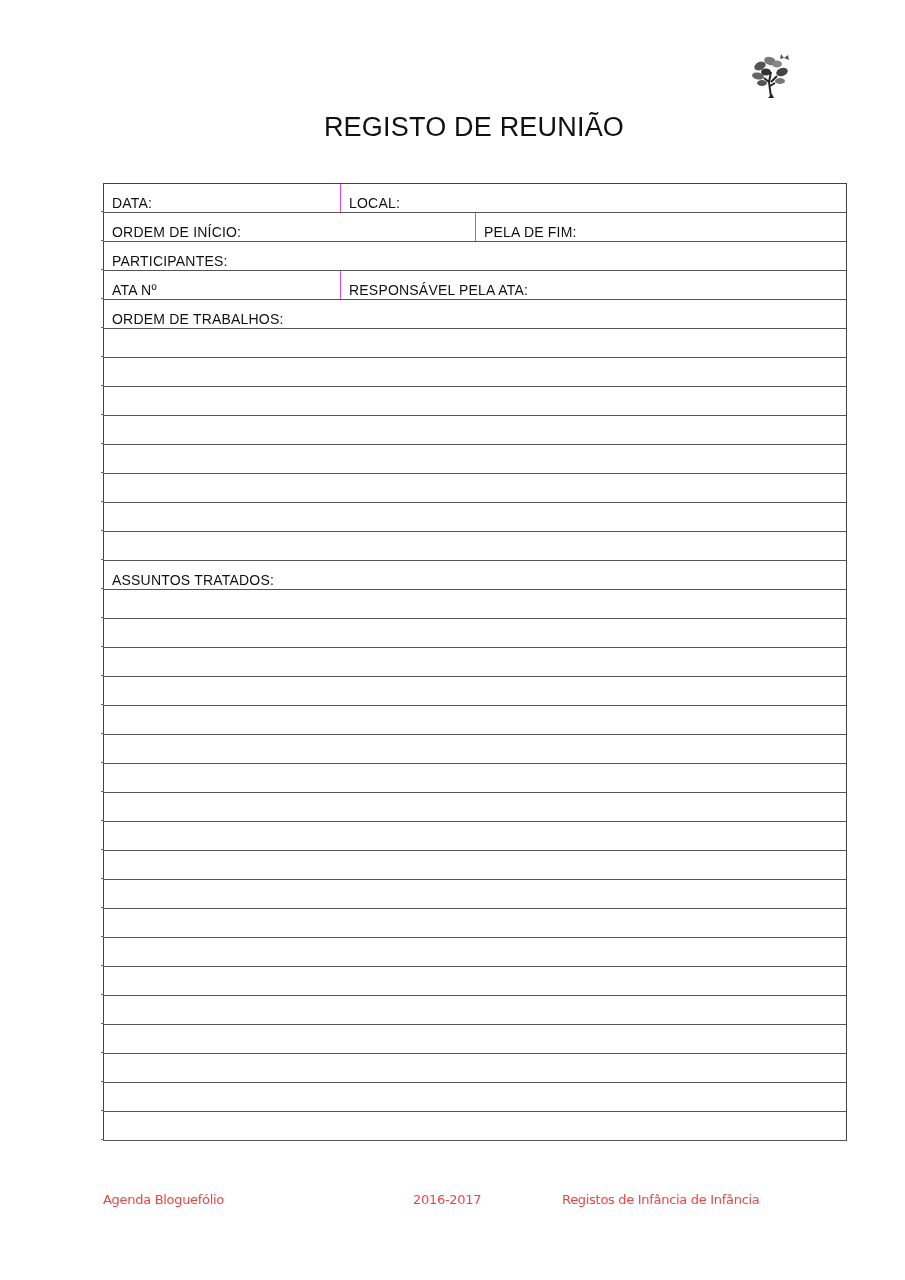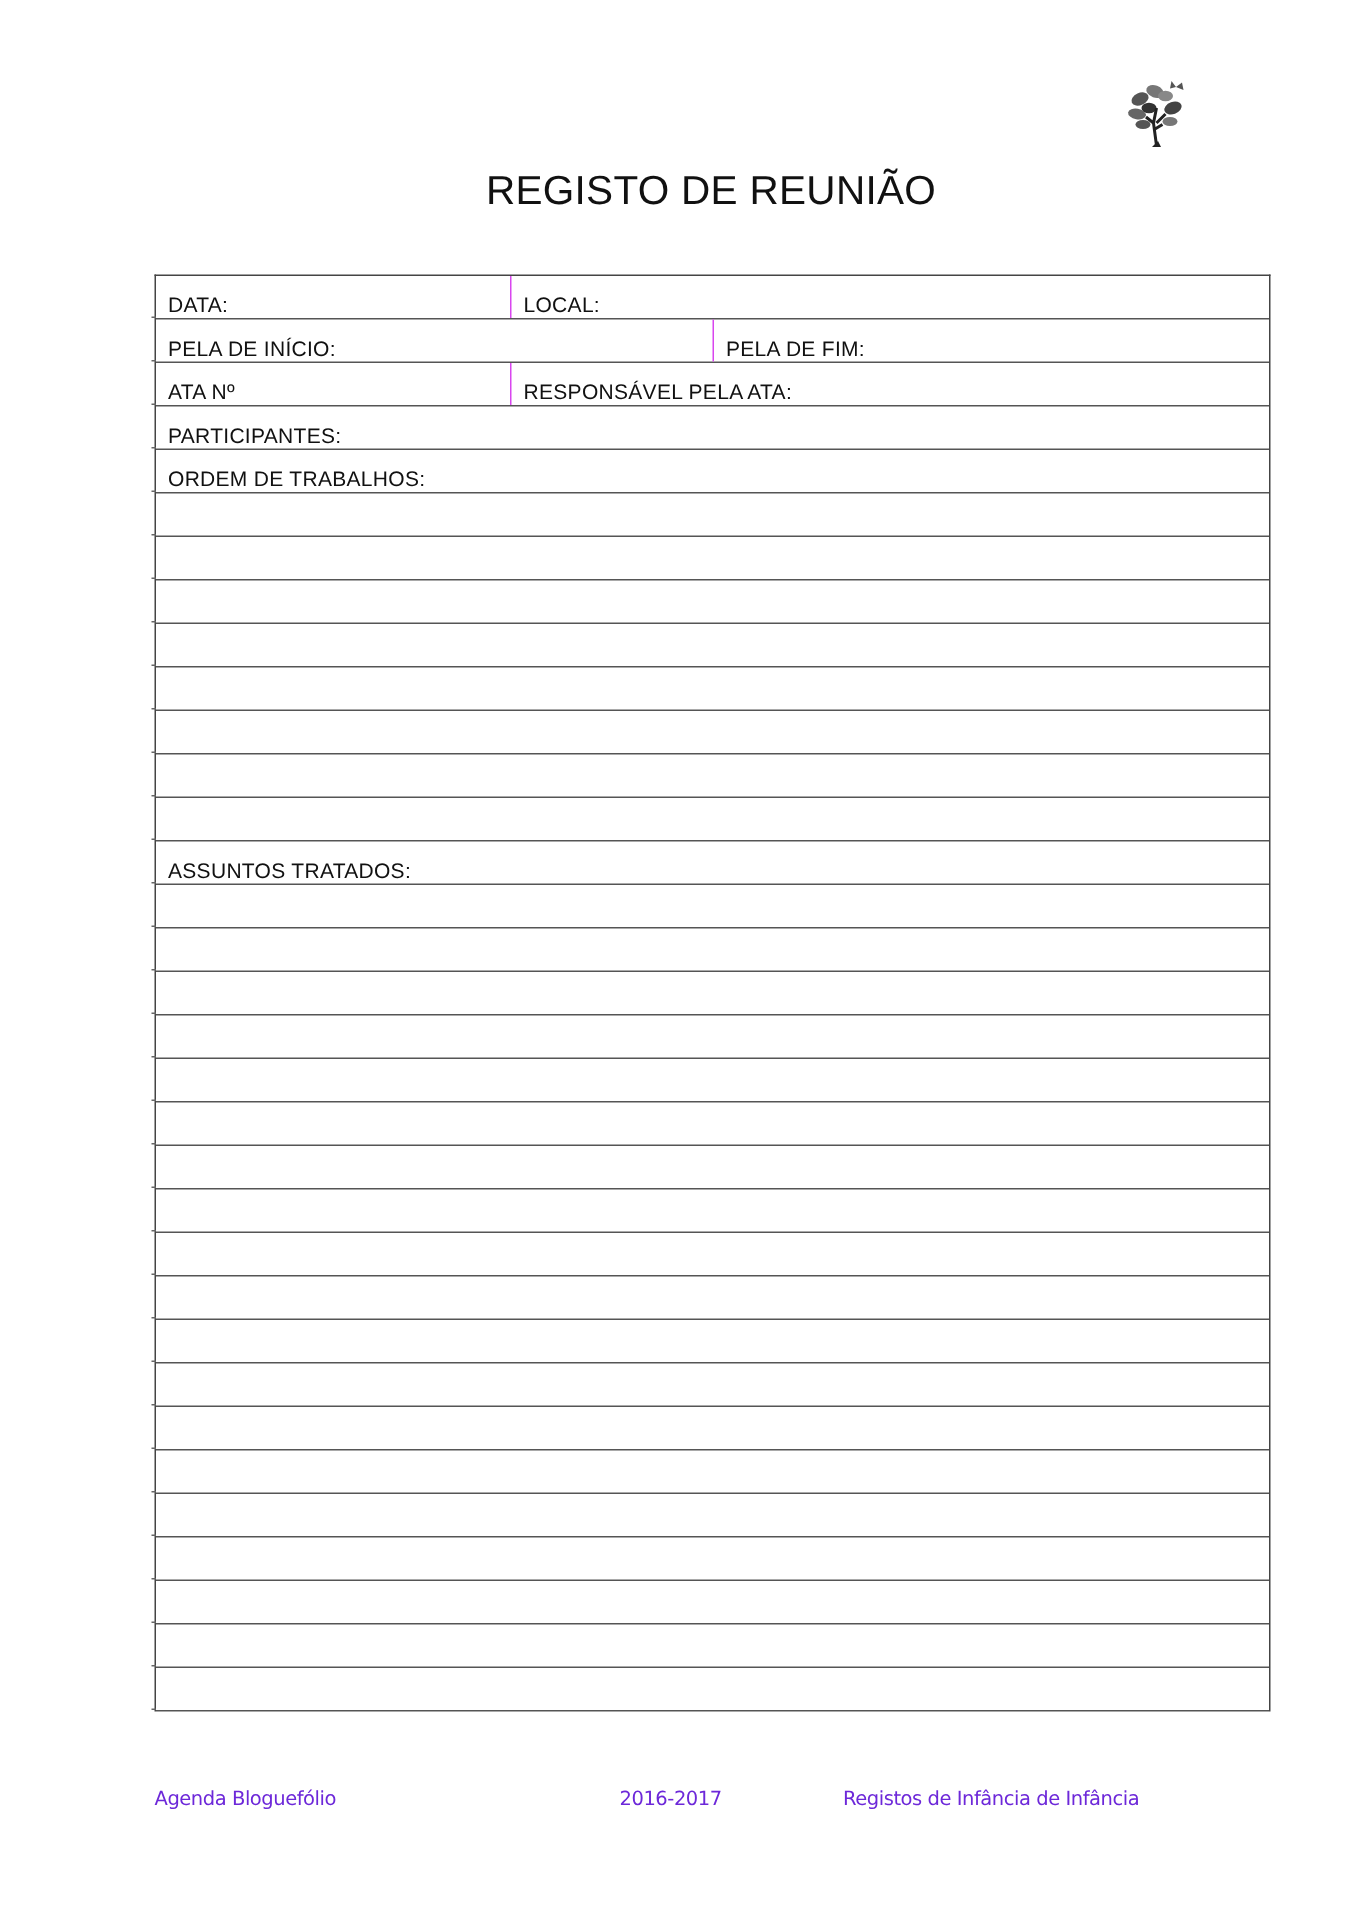--- a/index.html
+++ b/index.html
@@ -21,21 +21,21 @@
   }
   .cell {
     box-sizing: border-box; height: 28px; padding: 11px 0 0 8px;
     font-size: 14px; font-weight: normal; color: #111; letter-spacing: 0.2px;
     white-space: nowrap; overflow: hidden;
   }
   .cell + .cell { border-left: 1px solid #d946ef; }
   .blank { height: 28px; width: 100%; }
   .footer {
     position: absolute; top: 1192px; font-family: "DejaVu Sans", sans-serif;
-    font-size: 13px; color: #6d28d9; letter-spacing: -0.3px;
+    font-size: 13px; color: #ef4444; letter-spacing: -0.3px;
   }
   .ticks { position: absolute; left: 101px; top: 183px; width: 3px; }
   .tick { position: absolute; left: 0; width: 3px; height: 1px; background: #666; }
 </style>
 </head>
 <body>
 
 <div class="logo">
   <svg width="44" height="50" viewBox="0 0 44 50">
     <g fill="#555">
@@ -55,29 +55,29 @@
 </div>
 
 <div class="title">REGISTO DE REUNIÃO</div>
 
 <div class="form">
   <div class="row">
     <div class="cell" style="width:236px">DATA:</div>
     <div class="cell" style="flex:1">LOCAL:</div>
   </div>
   <div class="row">
-    <div class="cell" style="width:371px">PELA DE INÍCIO:</div>
+    <div class="cell" style="width:371px">ORDEM DE INÍCIO:</div>
     <div class="cell" style="flex:1">PELA DE FIM:</div>
+  </div>
+  <div class="row">
+    <div class="cell" style="flex:1">PARTICIPANTES:</div>
   </div>
   <div class="row">
     <div class="cell" style="width:236px">ATA Nº</div>
     <div class="cell" style="flex:1">RESPONSÁVEL PELA ATA:</div>
-  </div>
-  <div class="row">
-    <div class="cell" style="flex:1">PARTICIPANTES:</div>
   </div>
   <div class="row">
     <div class="cell" style="flex:1">ORDEM DE TRABALHOS:</div>
   </div>
   <div id="ordem-rows">
       <div class="row">
         <div class="blank"></div>
       </div>
       <div class="row">
         <div class="blank"></div>

